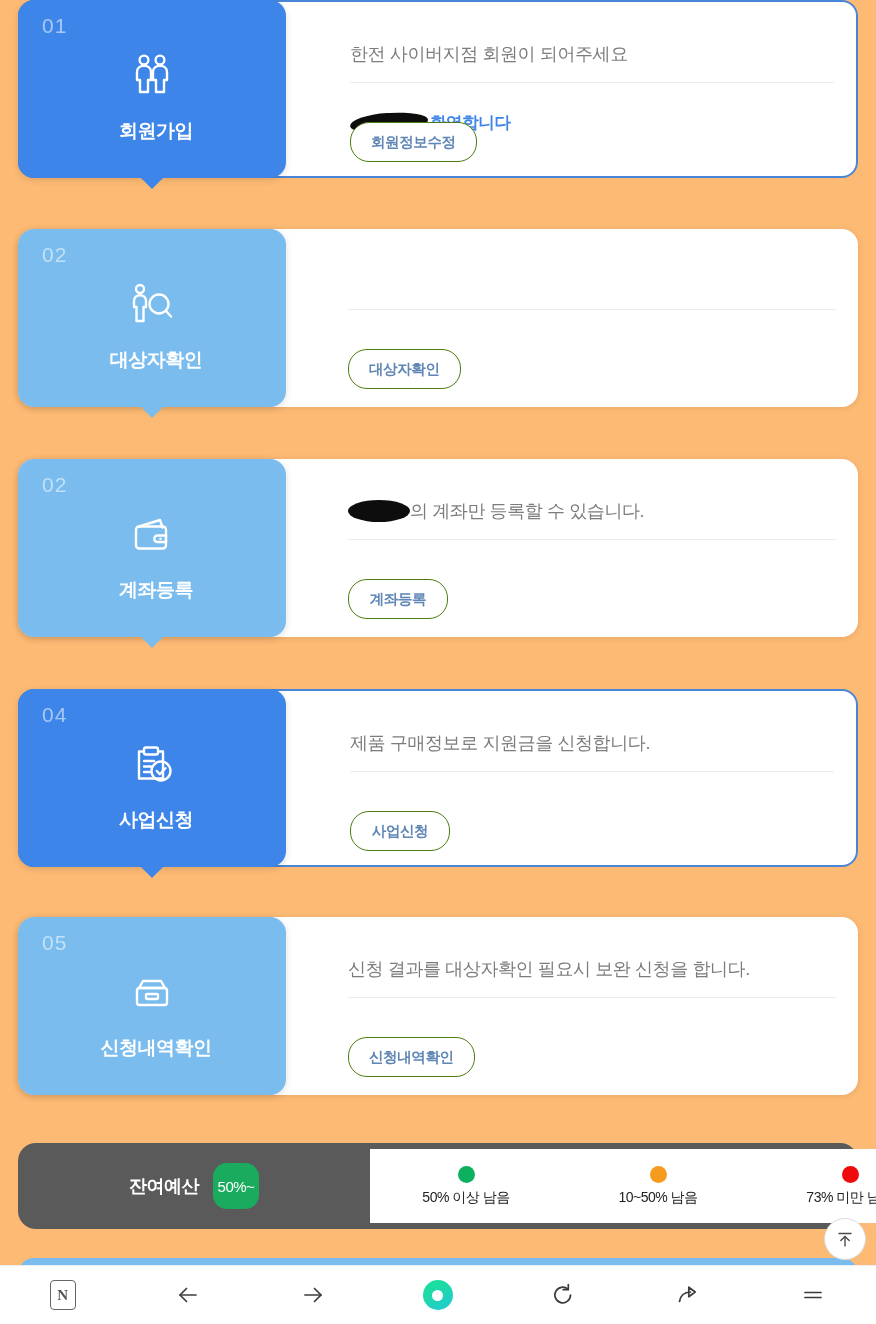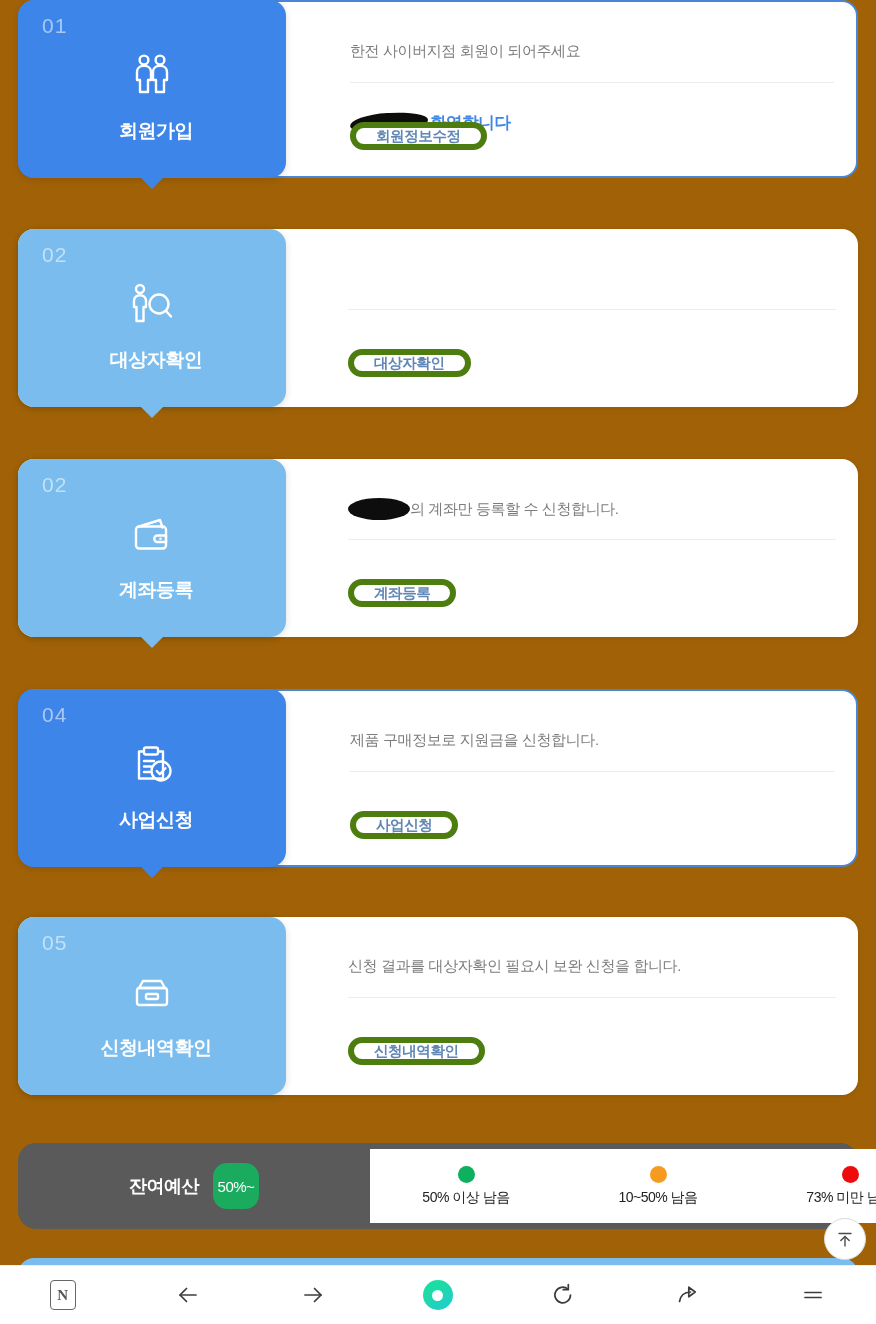--- a/index.html
+++ b/index.html
@@ -16,21 +16,21 @@
     background: #ffffff;
     position: relative;
   }
 
   
   .page {
     position: absolute;
     left: 0; top: 0;
     width: 876px;
     height: 1265px;
-    background: #a16207;
+    background: #fdba74;
     overflow: hidden;
     text-decoration: underline;
   }
 
   
   .step-card {
     position: absolute;
     left: 18px;
     width: 840px;
     height: 178px;
@@ -115,21 +115,21 @@
     left: 268px;
     top: 0;
     right: 0;
     height: 178px;
   }
 
   .card-desc {
     position: absolute;
     left: 62px;
     top: 40px;
-    font-size: 15px;
+    font-size: 18px;
     color: #7c7c7c;
     letter-spacing: -0.4px;
     white-space: nowrap;
   }
   .card-desc.welcome {
     color: #3d85e8;
     font-weight: 700;
     font-size: 16.5px;
     top: 110px;
   }
@@ -152,23 +152,23 @@
     top: 80px;
     height: 1px;
     background: #ececec;
   }
 
   .pill-btn {
     position: absolute;
     left: 62px;
     top: 120px;
     min-width: 100px;
-    height: 28px;
+    height: 40px;
     padding: 0 20px;
-    border: 6px solid #4d7c0f;
+    border: 1px solid #4d7c0f;
     border-radius: 19px;
     background: #ffffff;
     color: #5f86b5;
     font-family: inherit;
     font-size: 14.5px;
     font-weight: 700;
     letter-spacing: -0.4px;
     cursor: pointer;
     display: flex;
     align-items: center;
@@ -373,21 +373,21 @@
           <path d="M13 17.5l21-6.5 2.5 7.5"></path>
           <rect x="10" y="17.5" width="30" height="22" rx="3.2"></rect>
           <path d="M31.5 26.5h8.5v6.5h-8.5a3.25 3.25 0 0 1 0-6.5z"></path>
           <circle cx="34.5" cy="29.8" r="1.3" fill="#ffffff" stroke="none"></circle>
         </svg>
       </div>
       <div class="tile-label">계좌등록</div>
       <div class="tile-arrow"></div>
     </div>
     <div class="card-body">
-      <div class="card-desc"><span class="redact r2"></span><span>의 계좌만 등록할 수 신청합니다.</span></div>
+      <div class="card-desc"><span class="redact r2"></span><span>의 계좌만 등록할 수 있습니다.</span></div>
       <div class="card-divider"></div>
       <button class="pill-btn">계좌등록</button>
     </div>
   </div>
 
   <div class="step-card active" style="top:689px;">
     <div class="tile">
       <div class="tile-num">04</div>
       <div class="tile-icon">
         <svg width="52" height="52" viewBox="0 0 52 52" fill="none" stroke="#ffffff" stroke-width="2.4" stroke-linecap="round" stroke-linejoin="round">

